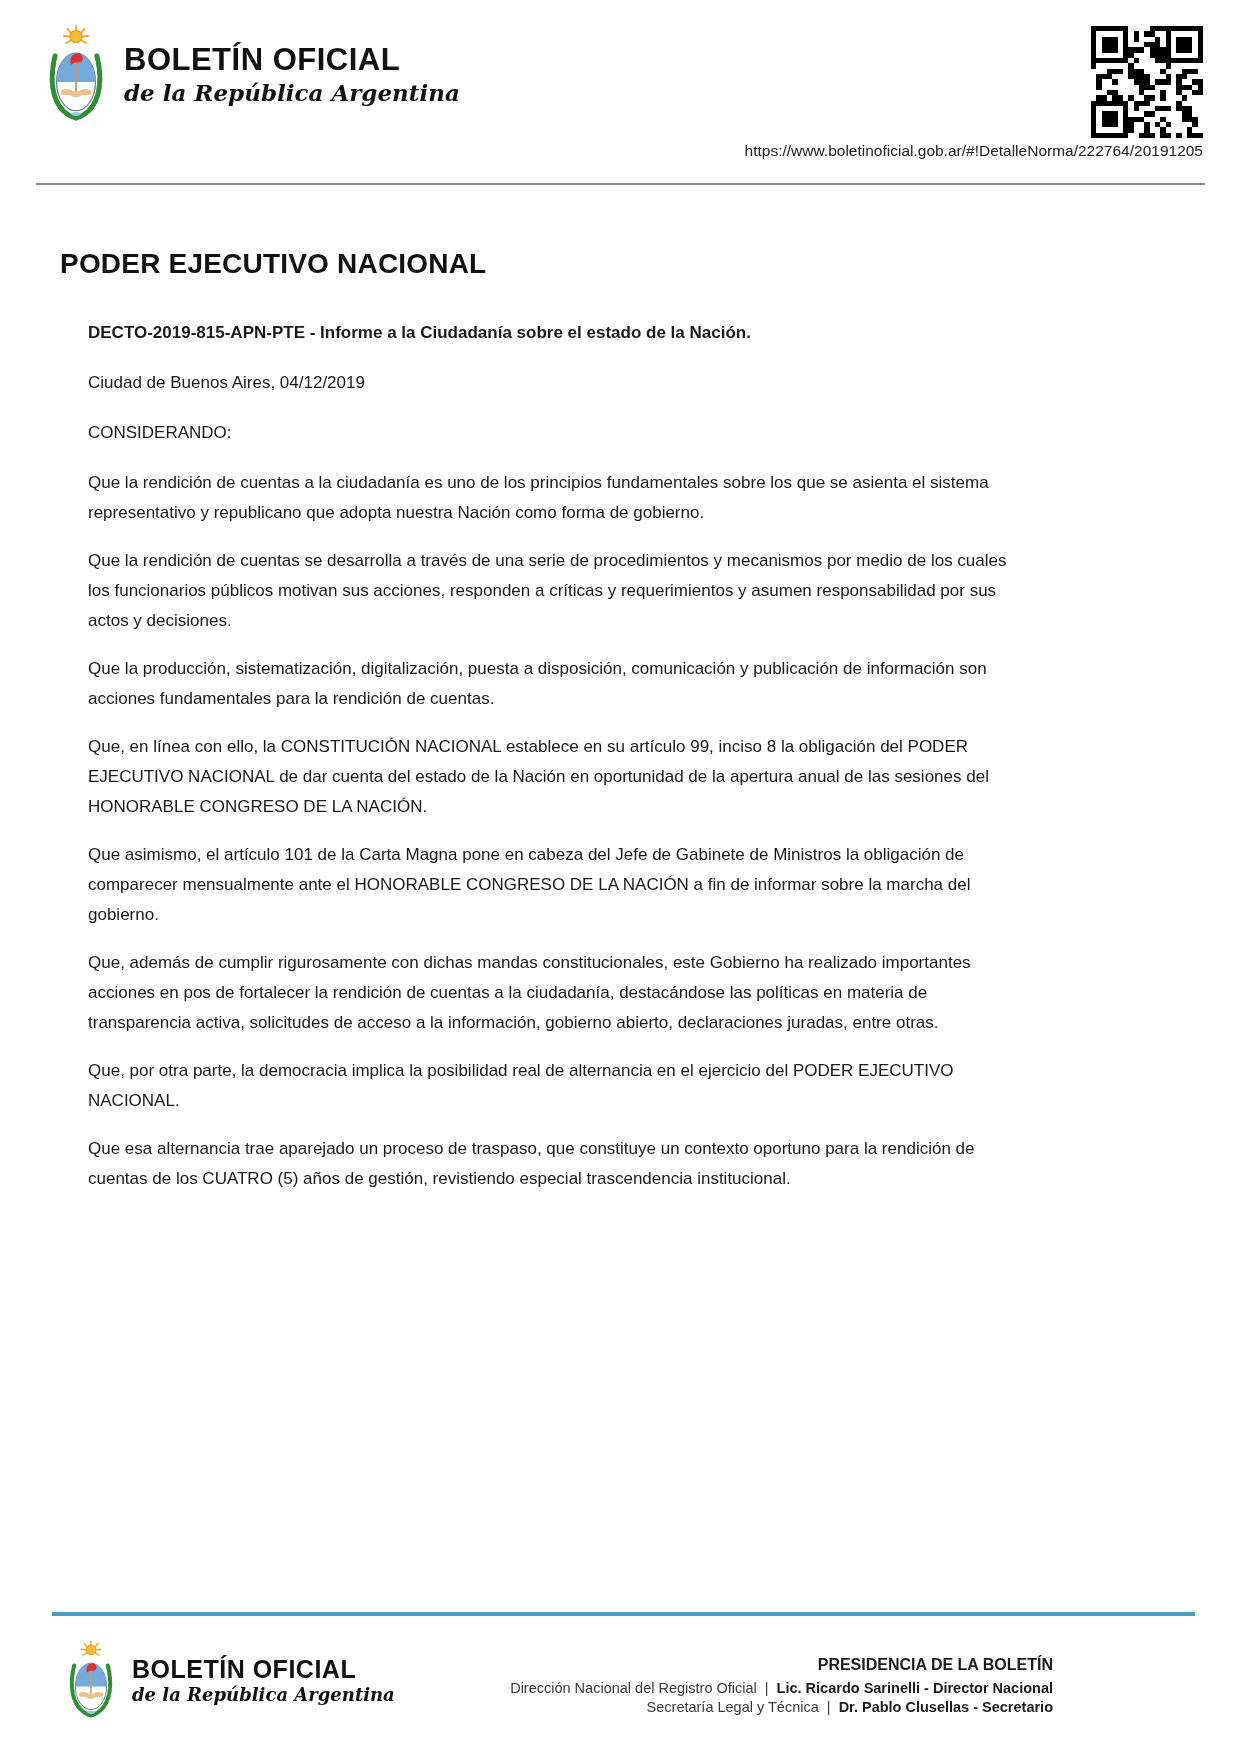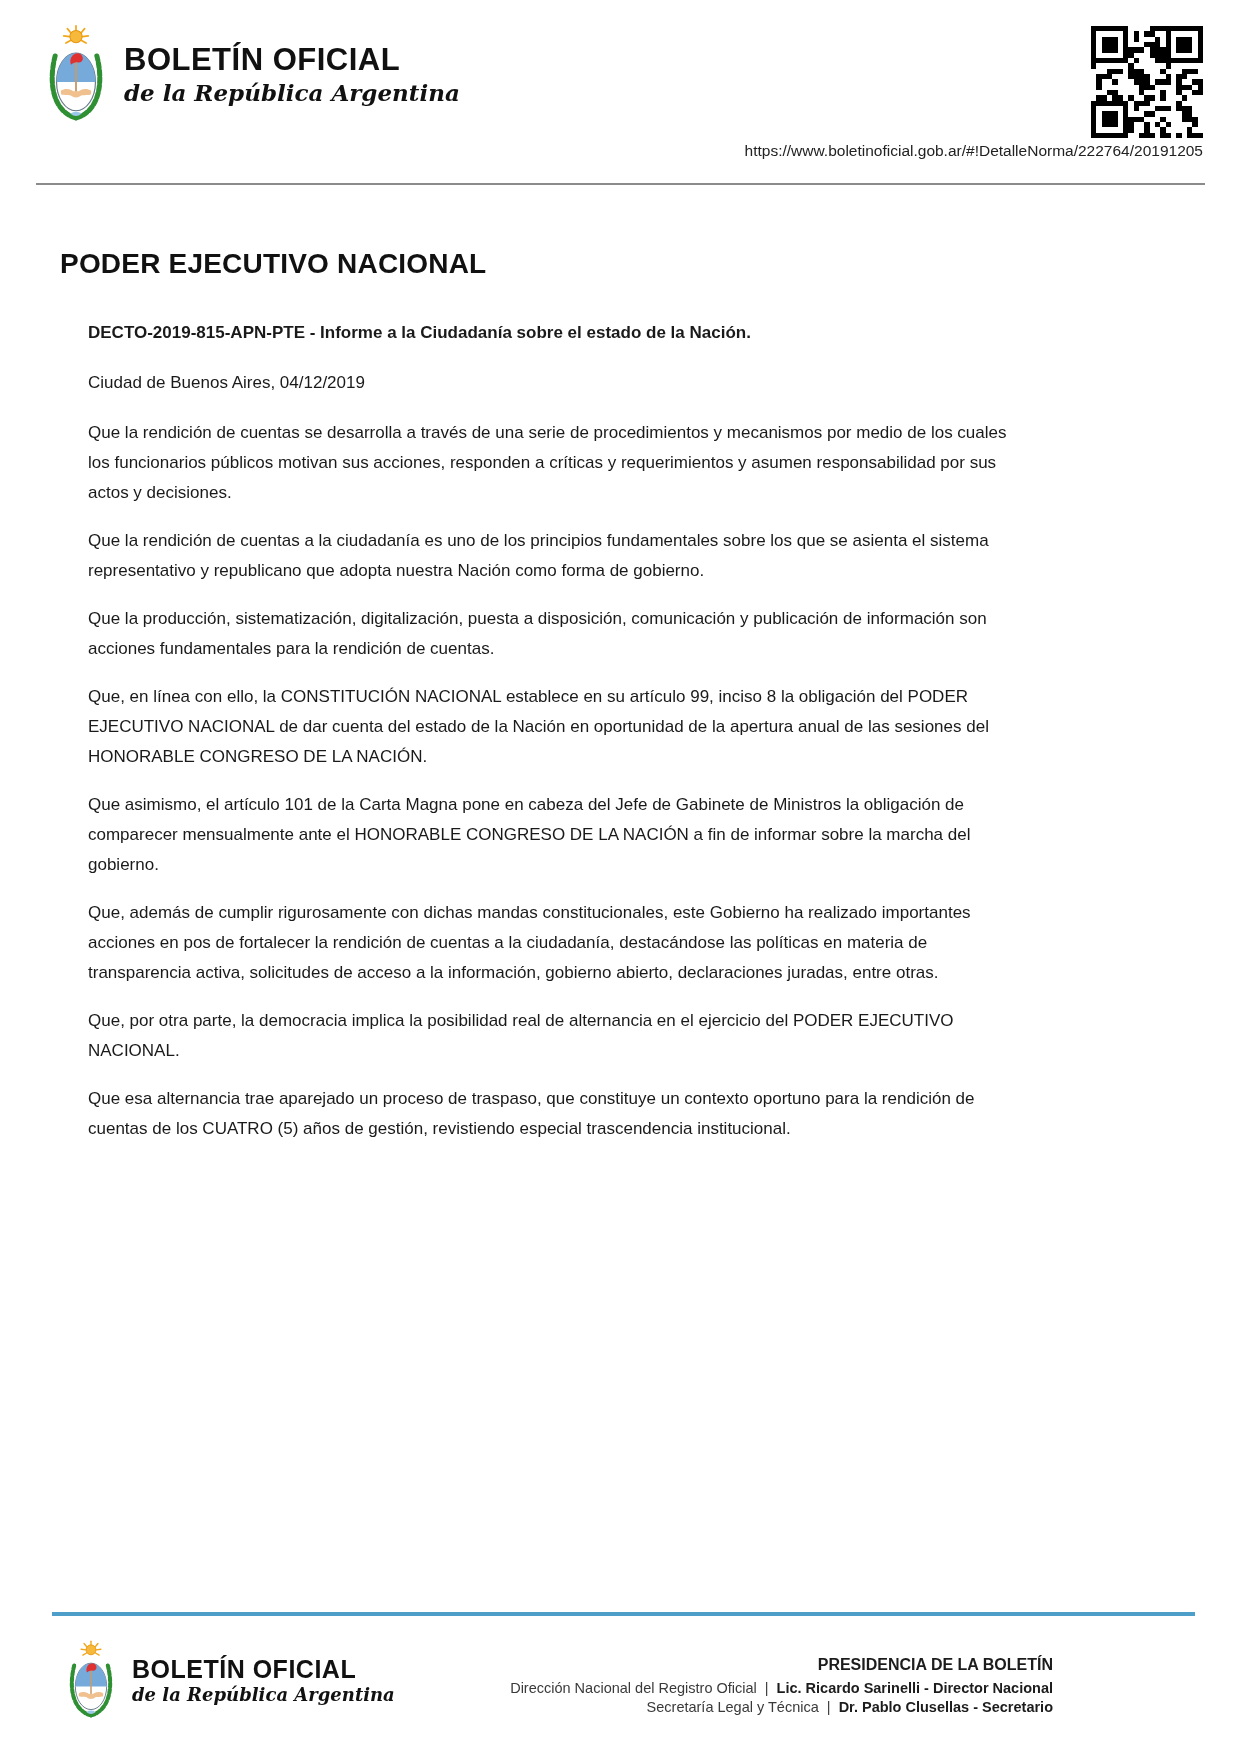--- a/index.html
+++ b/index.html
@@ -356,24 +356,25 @@
 
   <div class="content">
     <div class="section-title">PODER EJECUTIVO NACIONAL</div>
 
 
     <div class="line-block bold">DECTO-2019-815-APN-PTE - Informe a la Ciudadanía sobre el estado de la Nación.</div>
 
     <div class="line-block">Ciudad de Buenos Aires, 04/12/2019</div>
 
 
+    <div class="line-block">CONSIDERANDO:</div>
 
     <div class="paragraphs">
+        <p>Que la rendición de cuentas a la ciudadanía es uno de los principios fundamentales sobre los que se asienta el sistema representativo y republicano que adopta nuestra Nación como forma de gobierno.</p>
         <p>Que la rendición de cuentas se desarrolla a través de una serie de procedimientos y mecanismos por medio de los cuales los funcionarios públicos motivan sus acciones, responden a críticas y requerimientos y asumen responsabilidad por sus actos y decisiones.</p>
-        <p>Que la rendición de cuentas a la ciudadanía es uno de los principios fundamentales sobre los que se asienta el sistema representativo y republicano que adopta nuestra Nación como forma de gobierno.</p>
         <p>Que la producción, sistematización, digitalización, puesta a disposición, comunicación y publicación de información son acciones fundamentales para la rendición de cuentas.</p>
         <p>Que, en línea con ello, la CONSTITUCIÓN NACIONAL establece en su artículo 99, inciso 8 la obligación del PODER EJECUTIVO NACIONAL de dar cuenta del estado de la Nación en oportunidad de la apertura anual de las sesiones del HONORABLE CONGRESO DE LA NACIÓN.</p>
         <p>Que asimismo, el artículo 101 de la Carta Magna pone en cabeza del Jefe de Gabinete de Ministros la obligación de comparecer mensualmente ante el HONORABLE CONGRESO DE LA NACIÓN a fin de informar sobre la marcha del gobierno.</p>
         <p>Que, además de cumplir rigurosamente con dichas mandas constitucionales, este Gobierno ha realizado importantes acciones en pos de fortalecer la rendición de cuentas a la ciudadanía, destacándose las políticas en materia de transparencia activa, solicitudes de acceso a la información, gobierno abierto, declaraciones juradas, entre otras.</p>
         <p>Que, por otra parte, la democracia implica la posibilidad real de alternancia en el ejercicio del PODER EJECUTIVO NACIONAL.</p>
         <p>Que esa alternancia trae aparejado un proceso de traspaso, que constituye un contexto oportuno para la rendición de cuentas de los CUATRO (5) años de gestión, revistiendo especial trascendencia institucional.</p>
       </div>
   </div>
 
 

